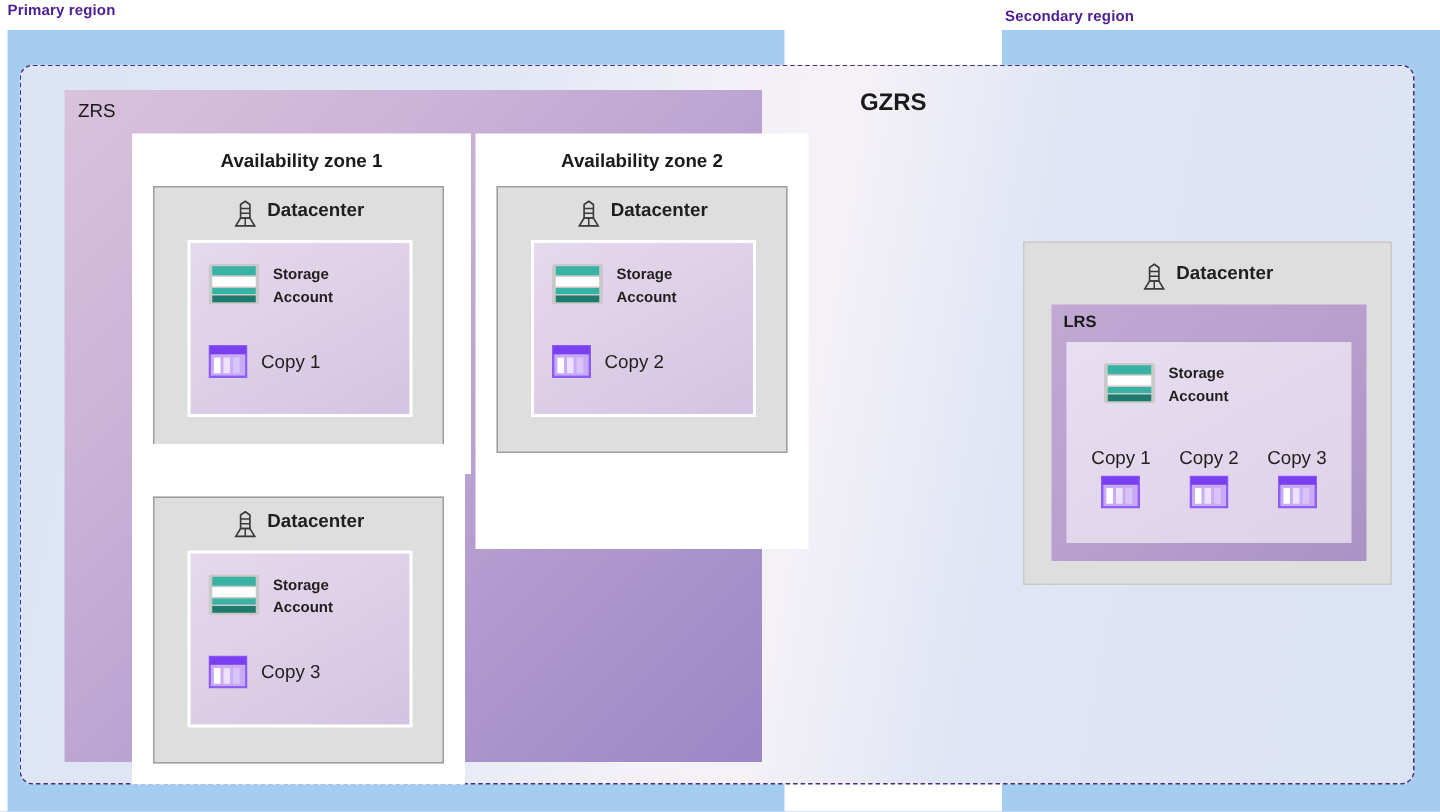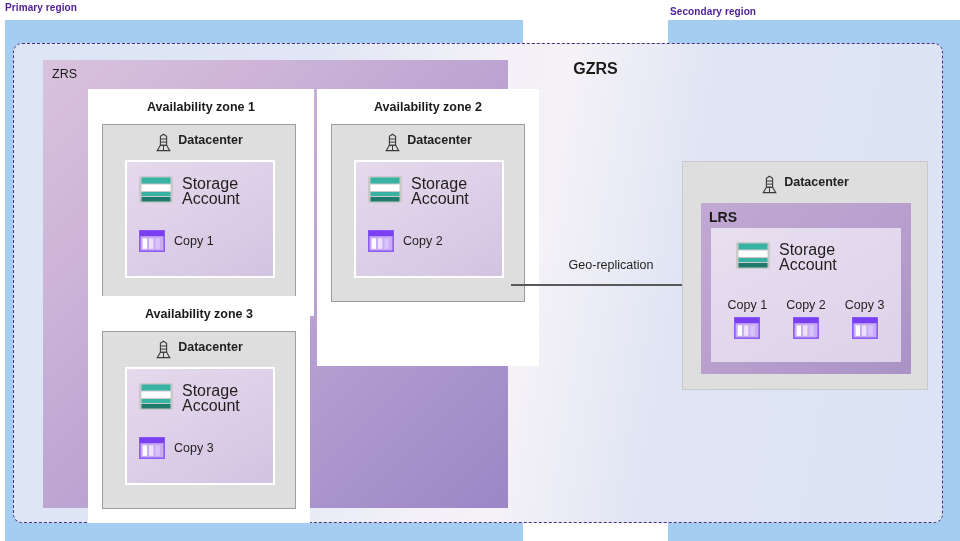--- a/index.html
+++ b/index.html
@@ -108,22 +108,23 @@
     width:150px;height:118px;
     box-sizing:border-box;
     background:linear-gradient(150deg,#e5d9ec 0%,#ded0e8 45%,#d3c3e2 100%);
     border:2px solid #ffffff;
   }
   .sa-row{
     position:absolute;left:12px;top:14px;
     display:flex;align-items:flex-start;gap:9px;
   }
   .sa-text{
-    font-size:16px;line-height:15px;color:#201f1e;
+    font-size:10px;line-height:15px;color:#201f1e;
     white-space:pre-line;
+    font-weight:bold;
   }
   .copy-row{
     position:absolute;left:12px;top:68px;
     display:flex;align-items:center;gap:9px;
   }
   .copy-text{font-size:12.5px;color:#201f1e;}
 
   
   .sa-icon{width:34px;height:27px;display:block;}
   
@@ -141,21 +142,21 @@
   #secondary-dc .dc-header{top:13px;}
 
   #lrs-box{
     position:absolute;
     left:18px;top:41px;
     width:210px;height:171px;
     background:linear-gradient(140deg,#c2a9d4 0%,#b89fcd 50%,#ab92c6 100%);
   }
   #lrs-title{
     position:absolute;left:8px;top:6px;
-    font-size:14px;font-weight:bold;color:#1b1a19;
+    font-size:11px;font-weight:bold;color:#1b1a19;
   }
   #lrs-inner{
     position:absolute;
     left:10px;top:25px;
     width:190px;height:134px;
     background:linear-gradient(150deg,#e8dff0 0%,#e2d7ec 50%,#ded2e9 100%);
   }
   #lrs-sa-row{
     position:absolute;left:25px;top:14px;
     display:flex;align-items:flex-start;gap:9px;
@@ -281,21 +282,20 @@
                 <rect x="16.4" y="8.4" width="4.4" height="10.4" fill="#d9c4fa"></rect>
               </svg>
             </span>
             <span class="copy-text">Copy 2</span>
           </div>
         </div>
       </div>
     </div>
 
     <div class="az-card" id="az-3">
-      <div class="az-title">Availability zone 3</div>
       <div class="dc-panel">
         <div class="dc-header">
           <span>
             <svg class="dc-icon" viewBox="0 0 17 19" xmlns="http://www.w3.org/2000/svg">
               <path d="M8.5 1.2 L11.6 3.3 L11.6 12.3 L5.4 12.3 L5.4 3.3 Z" fill="none" stroke="#3b3a39" stroke-width="1.1"></path>
               <path d="M5.4 12.3 L2.2 17.6 L14.8 17.6 L11.6 12.3 Z" fill="none" stroke="#3b3a39" stroke-width="1.1"></path>
               <line x1="5.4" y1="6.0" x2="11.6" y2="6.0" stroke="#3b3a39" stroke-width="1"></line>
               <line x1="5.4" y1="9.1" x2="11.6" y2="9.1" stroke="#3b3a39" stroke-width="1"></line>
               <line x1="8.5" y1="12.3" x2="8.5" y2="17.6" stroke="#3b3a39" stroke-width="1"></line>
             </svg>
@@ -326,27 +326,20 @@
                 <rect x="16.4" y="8.4" width="4.4" height="10.4" fill="#d9c4fa"></rect>
               </svg>
             </span>
             <span class="copy-text">Copy 3</span>
           </div>
         </div>
       </div>
     </div>
   </div>
 
-  <div id="geo-arrow-wrap">
-    <div id="geo-label">Geo-replication</div>
-    <svg id="geo-arrow-svg" width="200" height="14" viewBox="0 0 200 14" xmlns="http://www.w3.org/2000/svg">
-      <line x1="0" y1="7" x2="188" y2="7" stroke="#595959" stroke-width="1.8"></line>
-      <polygon points="188,1.5 199,7 188,12.5" fill="#595959"></polygon>
-    </svg>
-  </div>
 
   <div id="secondary-dc">
     <div class="dc-header">
       <span>
         <svg class="dc-icon" viewBox="0 0 17 19" xmlns="http://www.w3.org/2000/svg">
           <path d="M8.5 1.2 L11.6 3.3 L11.6 12.3 L5.4 12.3 L5.4 3.3 Z" fill="none" stroke="#3b3a39" stroke-width="1.1"></path>
           <path d="M5.4 12.3 L2.2 17.6 L14.8 17.6 L11.6 12.3 Z" fill="none" stroke="#3b3a39" stroke-width="1.1"></path>
           <line x1="5.4" y1="6.0" x2="11.6" y2="6.0" stroke="#3b3a39" stroke-width="1"></line>
           <line x1="5.4" y1="9.1" x2="11.6" y2="9.1" stroke="#3b3a39" stroke-width="1"></line>
           <line x1="8.5" y1="12.3" x2="8.5" y2="17.6" stroke="#3b3a39" stroke-width="1"></line>

